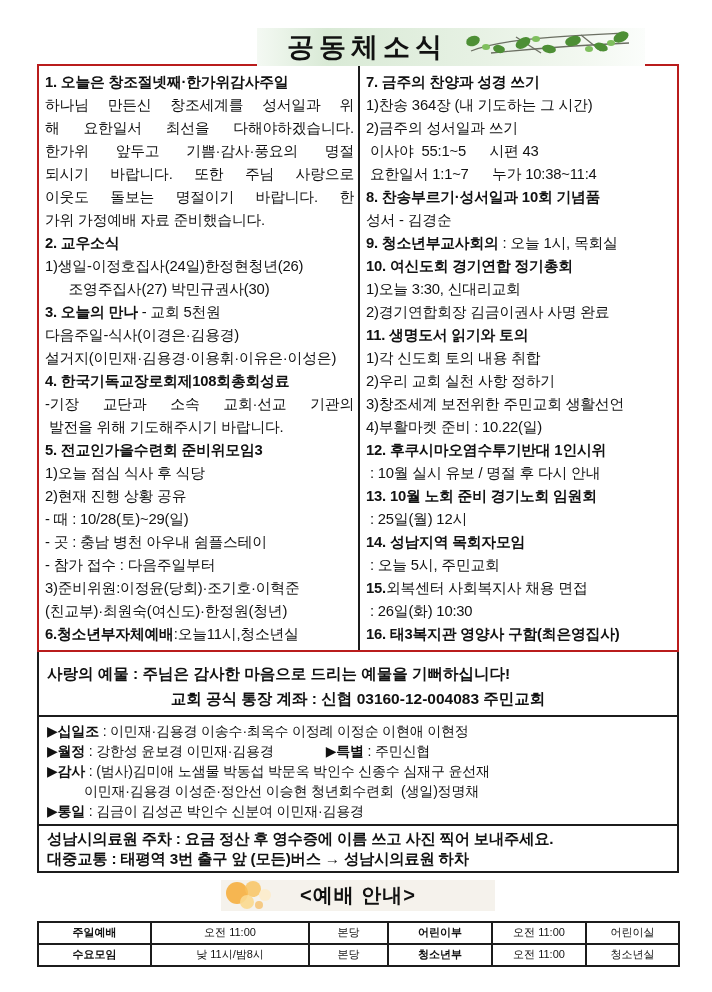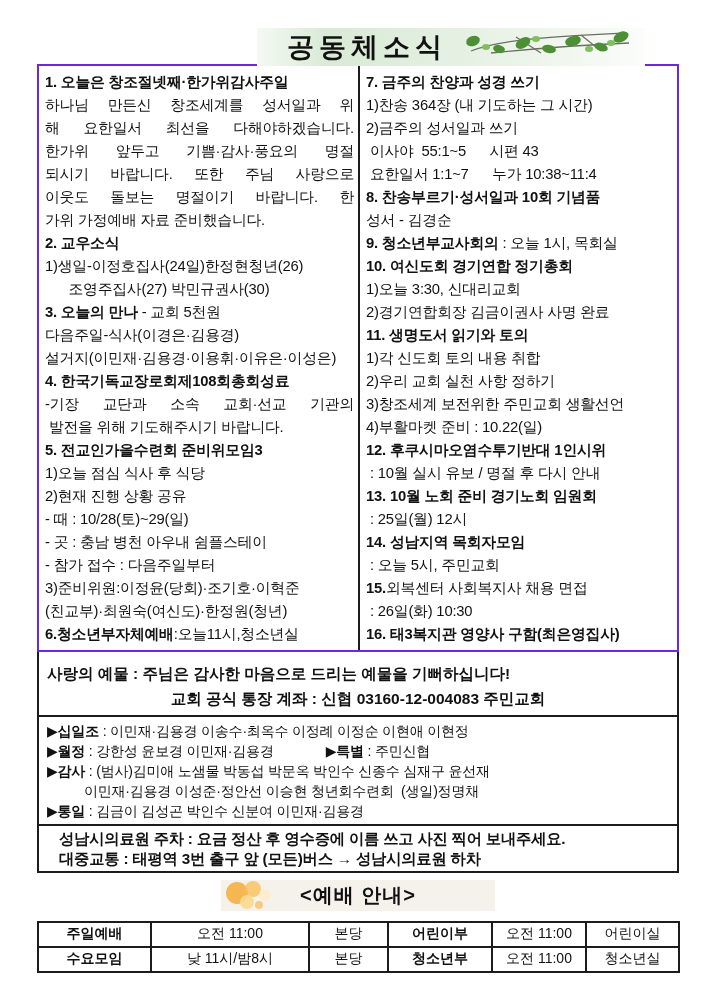--- a/index.html
+++ b/index.html
@@ -8,47 +8,47 @@
 
   
   .title-row{height:38px;position:relative;}
   .title-strip{position:absolute;left:220px;top:2px;width:388px;height:38px;
     background:linear-gradient(90deg,#f4f9f3 0%,#d9ead6 18%,#e6f1e3 55%,#f3f8f1 85%,#fbfdfb 100%);
     display:flex;align-items:center;}
   .title-text{font-family:"Liberation Serif","DejaVu Serif",serif;font-weight:bold;font-size:27px;letter-spacing:5px;margin-left:30px;white-space:nowrap;}
   .leaf{margin-left:14px;margin-top:-2px;}
 
   
-  .main-box{border:2px solid #6d28d9;display:flex;background:#fff;}
+  .main-box{border:2px solid #b91c1c;display:flex;background:#fff;}
   .col{width:50%;padding:5px 4px 4px 6px;font-size:14.8px;line-height:23px;letter-spacing:-0.2px;overflow:hidden;box-sizing:border-box;}
   .col.rightc{border-left:2px solid #1c1c1c;}
   .line{white-space:pre;overflow:hidden;}
   .line.just{white-space:normal;text-align:justify;text-align-last:justify;}
   .b{font-weight:bold;}
   .ml{margin-left:52px;}
 
   
   .offer-box{border:2px solid #1c1c1c;border-top:none;padding:9px 8px 4px;font-weight:bold;font-size:15.5px;line-height:25px;}
   .offer-line2{text-align:center;}
 
   
   .contrib-box{border:2px solid #1c1c1c;border-top:none;padding:4px 8px 3px;font-size:14px;line-height:20px;letter-spacing:-0.2px;}
 
   
-  .notice-box{border:2px solid #1c1c1c;border-top:none;padding:3px 20px;font-weight:bold;font-size:15.3px;line-height:19.5px;letter-spacing:-0.2px;}
+  .notice-box{border:2px solid #1c1c1c;border-top:none;padding:3px 8px;font-weight:bold;font-size:15.3px;line-height:19.5px;letter-spacing:-0.2px;}
   .notice-box div{white-space:pre;overflow:hidden;}
 
   
   .worship-header{margin:7px auto 10px;width:274px;height:31px;background:#f5f2ec;
     display:flex;align-items:center;justify-content:center;position:relative;}
   .worship-title{font-weight:bold;font-size:20px;letter-spacing:1px;}
   .bokeh{position:absolute;left:2px;top:1px;}
 
   
-  table.worship{width:100%;border-collapse:collapse;table-layout:fixed;font-size:14px;}
+  table.worship{width:100%;border-collapse:collapse;table-layout:fixed;font-size:11px;}
   table.worship td{border:2px solid #1c1c1c;text-align:center;padding:2px 0 3px;white-space:nowrap;overflow:hidden;}
   td.bold{font-weight:bold;}
 </style>
 </head>
 <body>
 
 <div class="page">
 
   <div class="title-row">
     <div class="title-strip">

